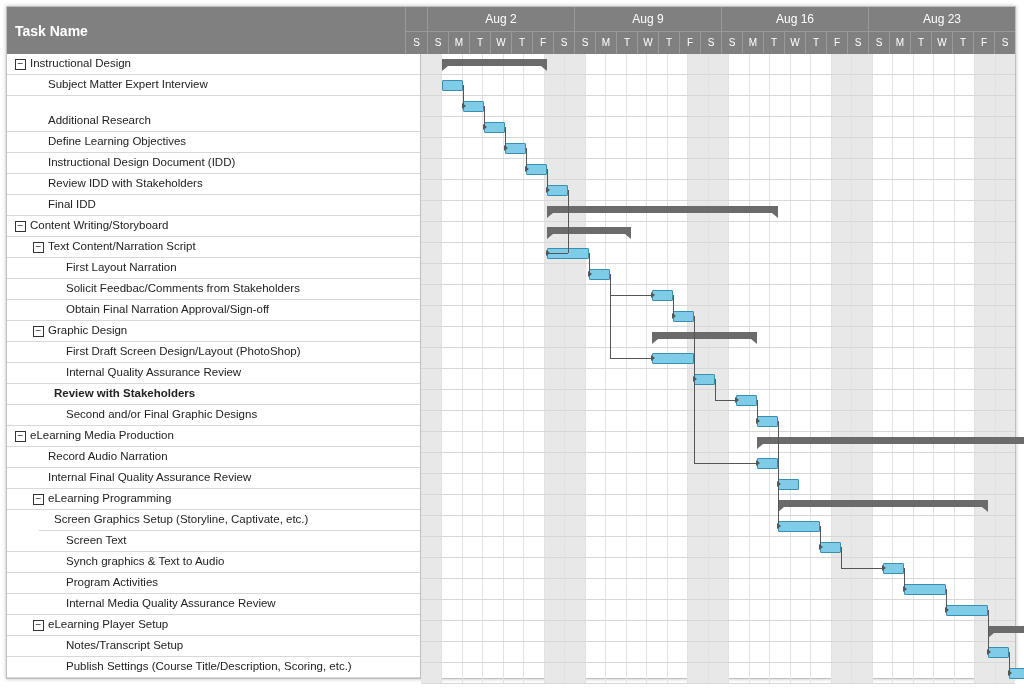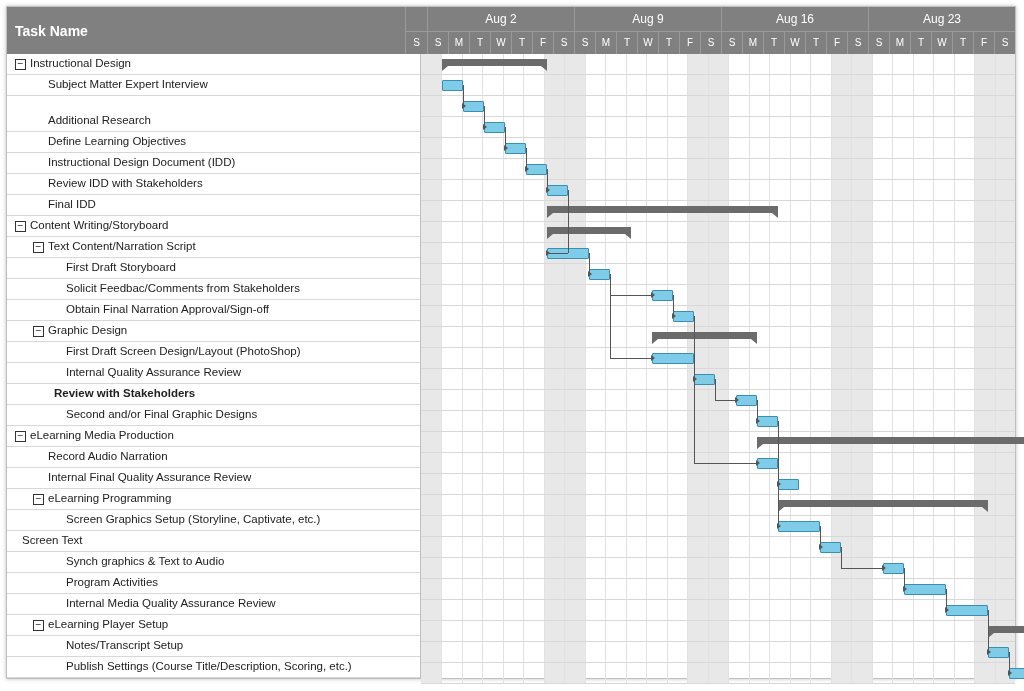--- a/index.html
+++ b/index.html
@@ -125,21 +125,21 @@
         <div class="task-row" style="padding-left: 8px;">
           <span class="icon">−</span>
           <span class="label">Content Writing/Storyboard</span>
         </div>
         <div class="task-row" style="padding-left: 26px;">
           <span class="icon">−</span>
           <span class="label">Text Content/Narration Script</span>
         </div>
         <div class="task-row" style="padding-left: 44px;">
           <span style="display: inline-block; width: 15px;"></span>
-          <span class="label">First Draft Storyboard</span>
+          <span class="label">First Layout Narration</span>
         </div>
         <div class="task-row" style="padding-left: 44px;">
           <span style="display: inline-block; width: 15px;"></span>
           <span class="label">Solicit Feedbac/Comments from Stakeholders</span>
         </div>
         <div class="task-row" style="padding-left: 44px;">
           <span style="display: inline-block; width: 15px;"></span>
           <span class="label">Obtain Final Narration Approval/Sign-off</span>
         </div>
         <div class="task-row" style="padding-left: 26px;">
@@ -171,25 +171,25 @@
           <span class="label">Record Audio Narration</span>
         </div>
         <div class="task-row" style="padding-left: 26px;">
           <span style="display: inline-block; width: 15px;"></span>
           <span class="label">Internal Final Quality Assurance Review</span>
         </div>
         <div class="task-row" style="padding-left: 26px;">
           <span class="icon">−</span>
           <span class="label">eLearning Programming</span>
         </div>
-        <div class="task-row" style="padding-left: 44px;">
+        <div class="task-row" style=" margin-left: 32px;">
           <span style="display: inline-block; width: 15px;"></span>
           <span class="label">Screen Graphics Setup (Storyline, Captivate, etc.)</span>
         </div>
-        <div class="task-row" style="">
+        <div class="task-row" style="padding-left: 44px;">
           <span style="display: inline-block; width: 15px;"></span>
           <span class="label">Screen Text</span>
         </div>
         <div class="task-row" style="padding-left: 44px;">
           <span style="display: inline-block; width: 15px;"></span>
           <span class="label">Synch graphics &amp; Text to Audio</span>
         </div>
         <div class="task-row" style="padding-left: 44px;">
           <span style="display: inline-block; width: 15px;"></span>
           <span class="label">Program Activities</span>

